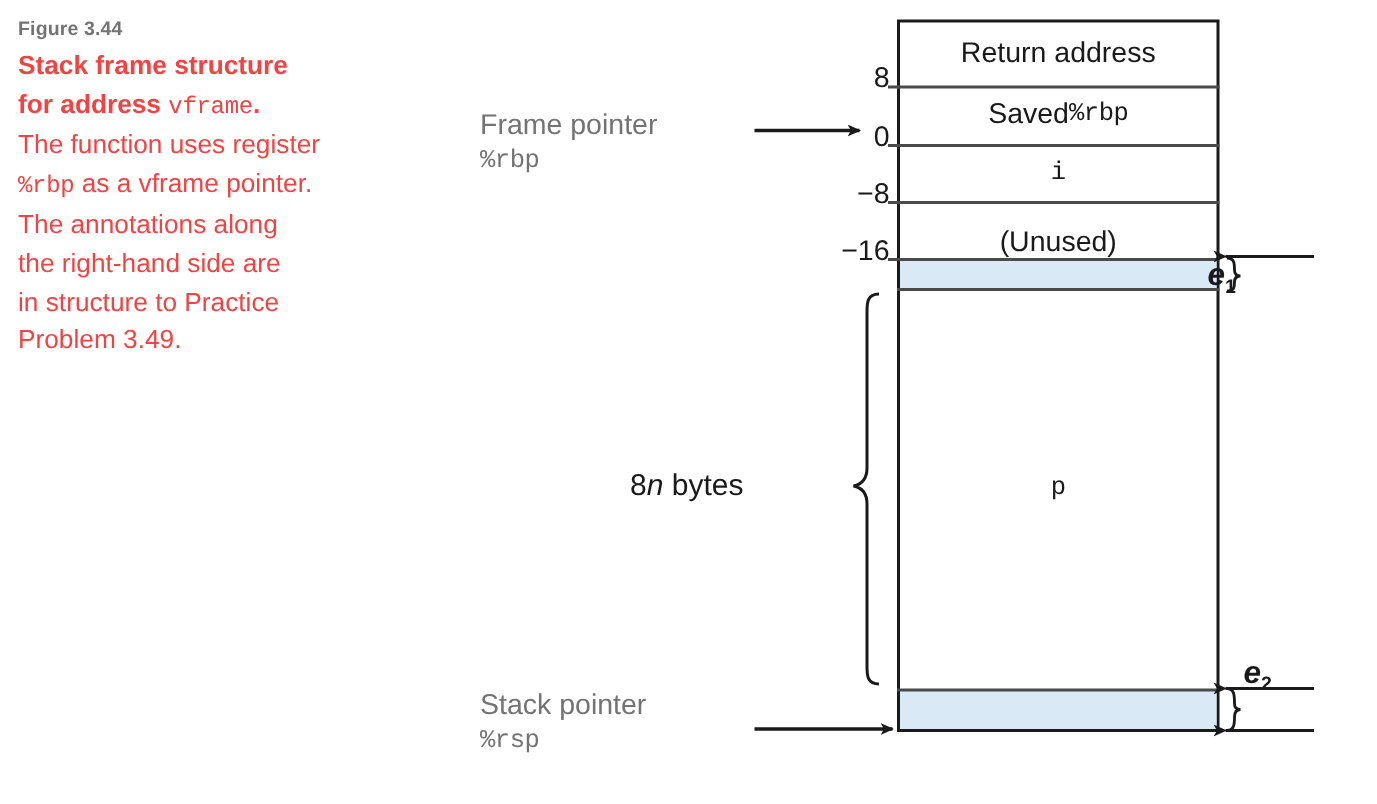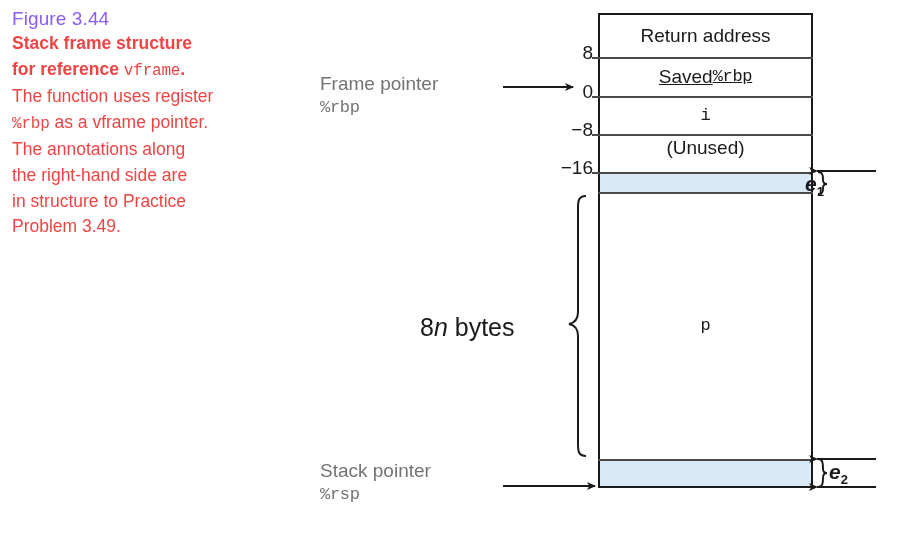--- a/index.html
+++ b/index.html
@@ -17,23 +17,23 @@
   }
 
   
   #caption {
     position: absolute;
     left: 12px;
     top: 6px;
     width: 300px;
   }
   #fig-number {
-    font-size: 19px;
-    font-weight: normal;
-    color: #8b5cf6;
+    font-size: 13px;
+    font-weight: bold;
+    color: #737373;
     line-height: 25px;
     letter-spacing: 0.1px;
   }
   #caption-body {
     font-size: 17.5px;
     line-height: 25.6px;
     color: #ef4444;
   }
   #caption-body .b { font-weight: bold; }
   #caption-body .mono {
@@ -155,21 +155,21 @@
     font-size: 13px;
     font-style: normal;
     font-weight: bold;
   }
 
   
   #bytes-label {
     position: absolute;
     left: 420px;
     top: 313px;
-    font-size: 25px;
+    font-size: 20px;
     color: #1a1a1a;
     white-space: nowrap;
   }
   #bytes-label i { font-style: italic; }
 
   svg.overlay {
     position: absolute;
     left: 0;
     top: 0;
     width: 918px;
@@ -177,21 +177,21 @@
     pointer-events: none;
   }
 </style>
 </head>
 <body>
 
 <div id="caption">
   <div id="fig-number">Figure 3.44</div>
   <div id="caption-body">
     <span class="b">Stack frame structure</span><br>
-    <span class="b">for reference </span><span class="mono">vframe</span><span class="b">.</span><br>
+    <span class="b">for address </span><span class="mono">vframe</span><span class="b">.</span><br>
     <span>The function uses register</span><br>
     <span class="mono">%rbp</span><span> as a vframe pointer.</span><br>
     <span>The annotations along</span><br>
     <span>the right-hand side are</span><br>
     <span>in structure to Practice</span><br>
     <span>Problem 3.49.</span>
   </div>
 </div>
 
 <div id="diagram">
@@ -204,28 +204,28 @@
   <div class="divider" style="top:57px;"></div>
   <div class="divider" style="top:96px;"></div>
   <div class="divider" style="top:134px;"></div>
   <div class="divider" style="top:172px;"></div>
   <div class="divider" style="top:192px;"></div>
   <div class="divider" style="top:459px;"></div>
 
   <div class="cell" style="top:15px; height:42px;">
     <span>Return address</span>
   </div>
-  <div class="cell" style="top:57px; height:39px;text-decoration:underline;">
+  <div class="cell" style="top:57px; height:39px;">
     <span>Saved </span>
       <span class="mono">%rbp</span>
   </div>
   <div class="cell" style="top:96px; height:38px;">
     <span class="mono">i</span>
   </div>
-  <div class="cell" style="top:120px; height:56px;">
+  <div class="cell" style="top:134px; height:56px;">
     <span>(Unused)</span>
   </div>
   <div class="cell" style="top:192px; height:267px;">
     <span class="mono">p</span>
   </div>
 
   <div class="tick-wrap" style="top:42px;">
     <div class="tick-label">8</div>
   </div>
   <div class="tick-mark" style="top:57px;"></div>
@@ -257,21 +257,21 @@
 
   <div id="bytes-label"><span>8</span><i>n</i><span> bytes</span></div>
 
   <div class="e-label" style="left:805px; top:172px;">
     <span>e</span><sub>1</sub>
   </div>
   <div class="ann-label" style="left:884px; top:156px;">
     <span>s</span><sub>1</sub>
   </div>
 
-  <div class="e-label" style="left:829px; top:460px;">
+  <div class="e-label" style="left:829px; top:437px;">
     <span>e</span><sub>2</sub>
   </div>
   <div class="ann-label" style="left:884px; top:443px;">
     <span>p</span><sub></sub>
   </div>
   <div class="ann-label" style="left:884px; top:473px;">
     <span>s</span><sub>2</sub>
   </div>
 
   <svg class="overlay" viewBox="0 0 918 536">

